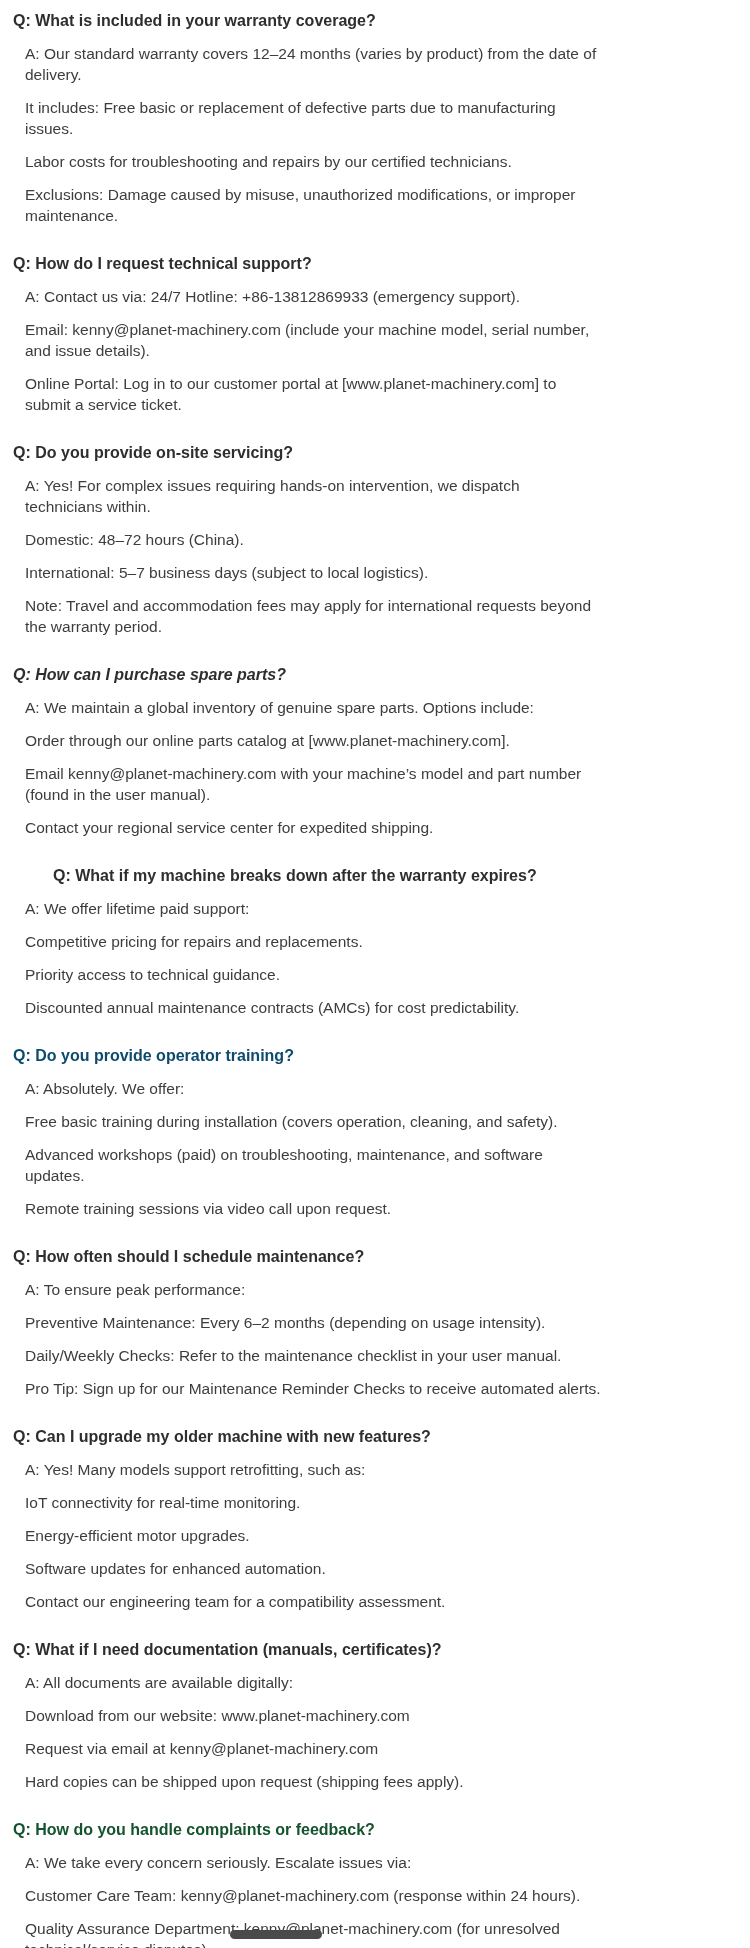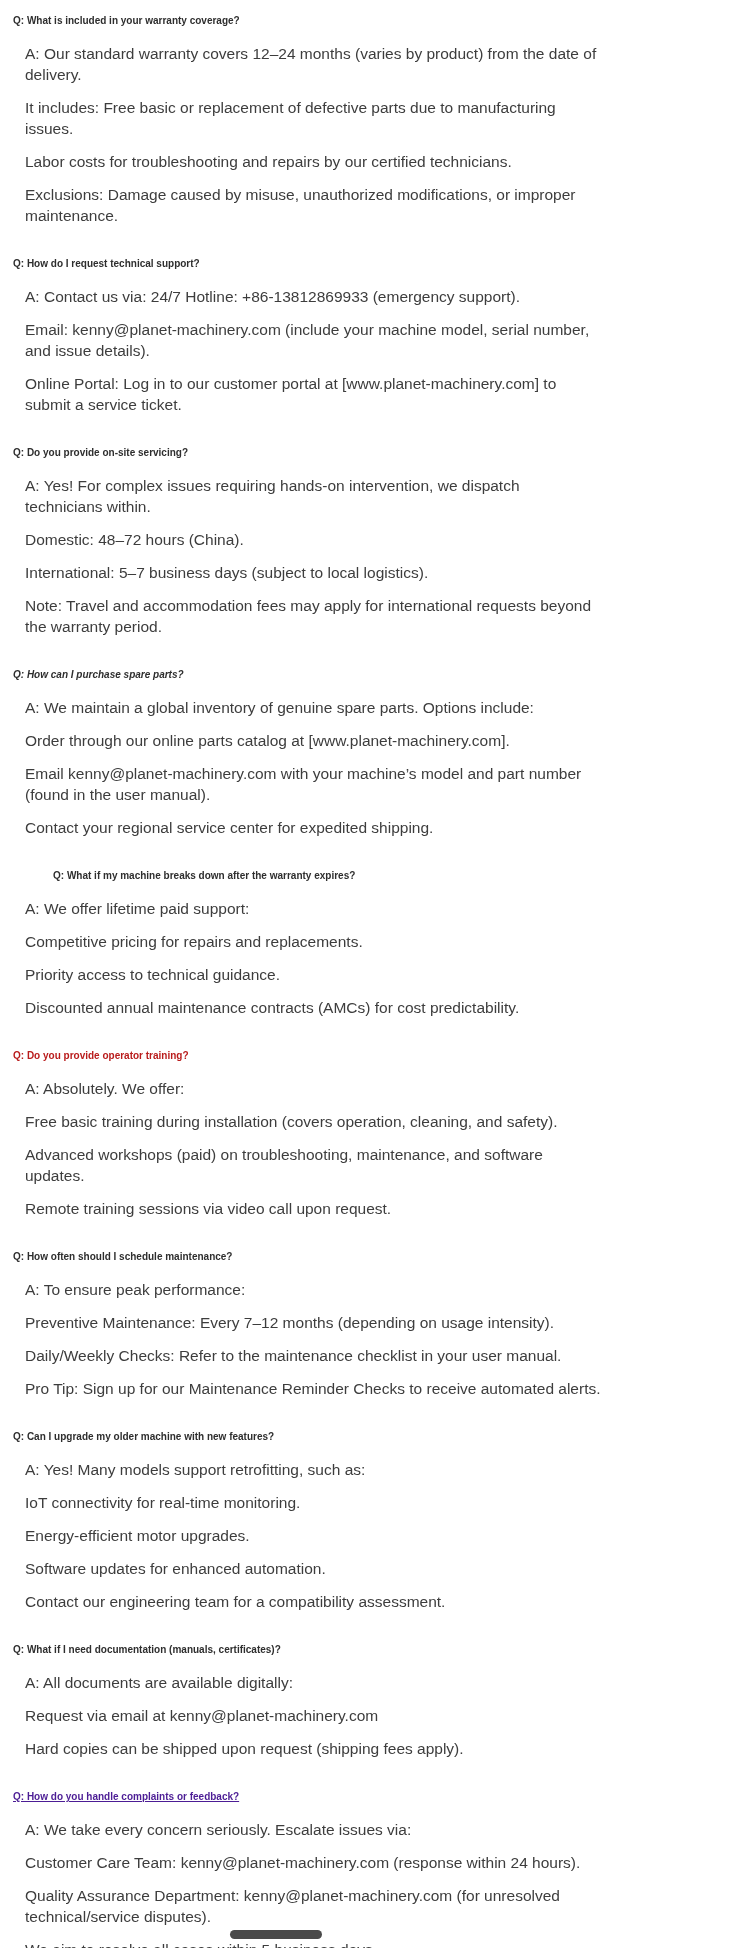--- a/index.html
+++ b/index.html
@@ -21,21 +21,21 @@
     box-sizing: border-box;
   }
   .faq-list {
     max-width: 600px;
   }
   .faq-item {
     margin: 0 0 27px 0;
   }
   .question {
     margin: 0;
-    font-size: 10px;
+    font-size: 16px;
     line-height: 21px;
     font-weight: bold;
     color: #2e2e2e;
   }
   .answer-line {
     margin: 12px;
   }
   .hscrollbar-thumb {
     position: absolute;
     left: 230px;
@@ -94,61 +94,62 @@
     <h3 class="question" style="color: rgb(46, 46, 46); margin-left: 40px;">Q: What if my machine breaks down after the warranty expires?</h3>
     <div class="answer">
           <div class="answer-line">A: We offer lifetime paid support:</div>
           <div class="answer-line">Competitive pricing for repairs and replacements.</div>
           <div class="answer-line">Priority access to technical guidance.</div>
           <div class="answer-line">Discounted annual maintenance contracts (AMCs) for cost predictability.</div>
         </div>
   </section>
 
   <section class="faq-item">
-    <h3 class="question" style="color: #b91c1c;">Q: Do you provide operator training?</h3>
+    <h3 class="question" style="color: #0c4a6e;">Q: Do you provide operator training?</h3>
     <div class="answer">
           <div class="answer-line">A: Absolutely. We offer:</div>
           <div class="answer-line">Free basic training during installation (covers operation, cleaning, and safety).</div>
           <div class="answer-line">Advanced workshops (paid) on troubleshooting, maintenance, and software updates.</div>
           <div class="answer-line">Remote training sessions via video call upon request.</div>
         </div>
   </section>
 
   <section class="faq-item">
     <h3 class="question" style="color: rgb(46, 46, 46);">Q: How often should I schedule maintenance?</h3>
     <div class="answer">
           <div class="answer-line">A: To ensure peak performance:</div>
-          <div class="answer-line">Preventive Maintenance: Every 7–12 months (depending on usage intensity).</div>
+          <div class="answer-line">Preventive Maintenance: Every 6–2 months (depending on usage intensity).</div>
           <div class="answer-line">Daily/Weekly Checks: Refer to the maintenance checklist in your user manual.</div>
           <div class="answer-line">Pro Tip: Sign up for our Maintenance Reminder Checks to receive automated alerts.</div>
         </div>
   </section>
 
   <section class="faq-item">
     <h3 class="question" style="color: rgb(46, 46, 46);">Q: Can I upgrade my older machine with new features?</h3>
     <div class="answer">
           <div class="answer-line">A: Yes! Many models support retrofitting, such as:</div>
           <div class="answer-line">IoT connectivity for real-time monitoring.</div>
           <div class="answer-line">Energy-efficient motor upgrades.</div>
           <div class="answer-line">Software updates for enhanced automation.</div>
           <div class="answer-line">Contact our engineering team for a compatibility assessment.</div>
         </div>
   </section>
 
   <section class="faq-item">
     <h3 class="question" style="color: rgb(46, 46, 46);">Q: What if I need documentation (manuals, certificates)?</h3>
     <div class="answer">
           <div class="answer-line">A: All documents are available digitally:</div>
+          <div class="answer-line">Download from our website: www.planet-machinery.com</div>
           <div class="answer-line">Request via email at kenny@planet-machinery.com</div>
           <div class="answer-line">Hard copies can be shipped upon request (shipping fees apply).</div>
         </div>
   </section>
 
   <section class="faq-item">
-    <h3 class="question" style="color: #4c1d95; text-decoration: underline;">Q: How do you handle complaints or feedback?</h3>
+    <h3 class="question" style="color: #14532d;">Q: How do you handle complaints or feedback?</h3>
     <div class="answer">
           <div class="answer-line">A: We take every concern seriously. Escalate issues via:</div>
           <div class="answer-line">Customer Care Team: kenny@planet-machinery.com (response within 24 hours).</div>
           <div class="answer-line">Quality Assurance Department: kenny@planet-machinery.com (for unresolved technical/service disputes).</div>
           <div class="answer-line">We aim to resolve all cases within 5 business days.</div>
         </div>
   </section>
 </div>
 </div>
 

